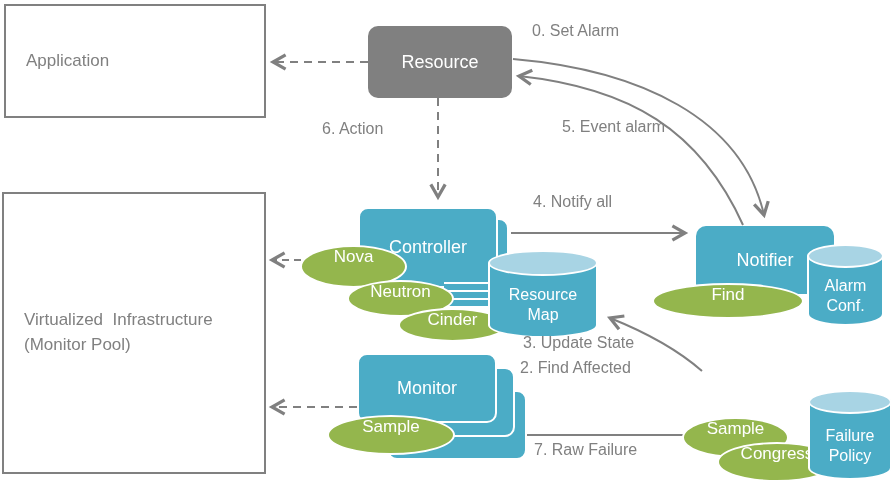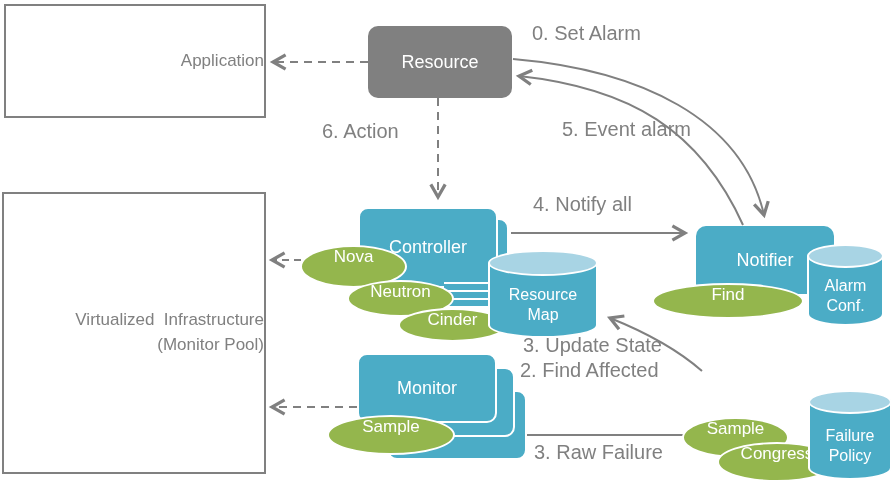--- a/index.html
+++ b/index.html
@@ -2,21 +2,21 @@
 <html><head>
 <meta charset="utf-8">
 <style>
   html,body { margin:0; padding:0; background:#fff; }
   #canvas {
     position:relative; width:895px; height:489px; overflow:hidden;
     font-family:"Liberation Sans", sans-serif; background:#fff;
   }
   .outline-box {
     position:absolute; border:2px solid #808080; background:#fff; color:#808080;
-    display:flex; flex-direction:column; align-items:flex-end; justify-content:center;
+    display:flex; flex-direction:column; align-items:flex-start; justify-content:center;
     text-align:center; font-size:17px; box-sizing:border-box;padding-left:20px;
   }
   .rbox {
     position:absolute; border-radius:10px; background:#4BACC6; color:#fff;
     display:flex; align-items:center; justify-content:center; font-size:18px;
     box-sizing:border-box;
   }
   .gray-box { background:#808080; }
   .stack-layer {
     position:absolute; border-radius:10px; background:#4BACC6;
@@ -32,21 +32,21 @@
     border-radius:50%; background:#4BACC6; border:2px solid #fff; box-sizing:border-box; }
   .cyl-mid { position:absolute; left:0; right:0; top:12px; bottom:12px;
     background:#4BACC6; border-left:2px solid #fff; border-right:2px solid #fff; box-sizing:border-box; }
   .cyl-top { position:absolute; left:0; right:0; top:0; height:24px;
     border-radius:50%; background:#A8D4E4; border:2px solid #fff; box-sizing:border-box; }
   .cyl-label {
     position:absolute; left:0; right:0; top:26px; bottom:4px; color:#fff;
     display:flex; flex-direction:column; align-items:center; justify-content:center;
     font-size:16px; line-height:1.25; text-align:center;
   }
-  .ann { position:absolute; color:#808080; font-size:20px; white-space:nowrap; }
+  .ann { position:absolute; color:#808080; font-size:16px; white-space:nowrap; }
   .bars {
     position:absolute; left:444px; top:276px; width:55px; height:31px;
     background:repeating-linear-gradient(to bottom, #4BACC6 0px, #4BACC6 6px, #ffffff 6px, #ffffff 8px);
   }
   .pre { white-space:pre; }
   svg.wires { position:absolute; left:0; top:0; pointer-events:none; }
 </style>
 </head>
 <body>
 
@@ -151,15 +151,15 @@
       <span>Policy</span>
     </div>
   </div>
 
   <div class="ann" style="left:532px; top:22px;">0. Set Alarm</div>
   <div class="ann" style="left:528px; top:118px;margin-left:34px;">5. Event alarm</div>
   <div class="ann" style="left:322px; top:120px;">6. Action</div>
   <div class="ann" style="left:533px; top:193px;">4. Notify all</div>
   <div class="ann" style="left:523px; top:334px;">3. Update State</div>
   <div class="ann" style="left:520px; top:359px;">2. Find Affected</div>
-  <div class="ann" style="left:534px; top:441px;">3. Raw Failure</div>
+  <div class="ann" style="left:534px; top:441px;">7. Raw Failure</div>
 
 </div>
 
 </body></html>

